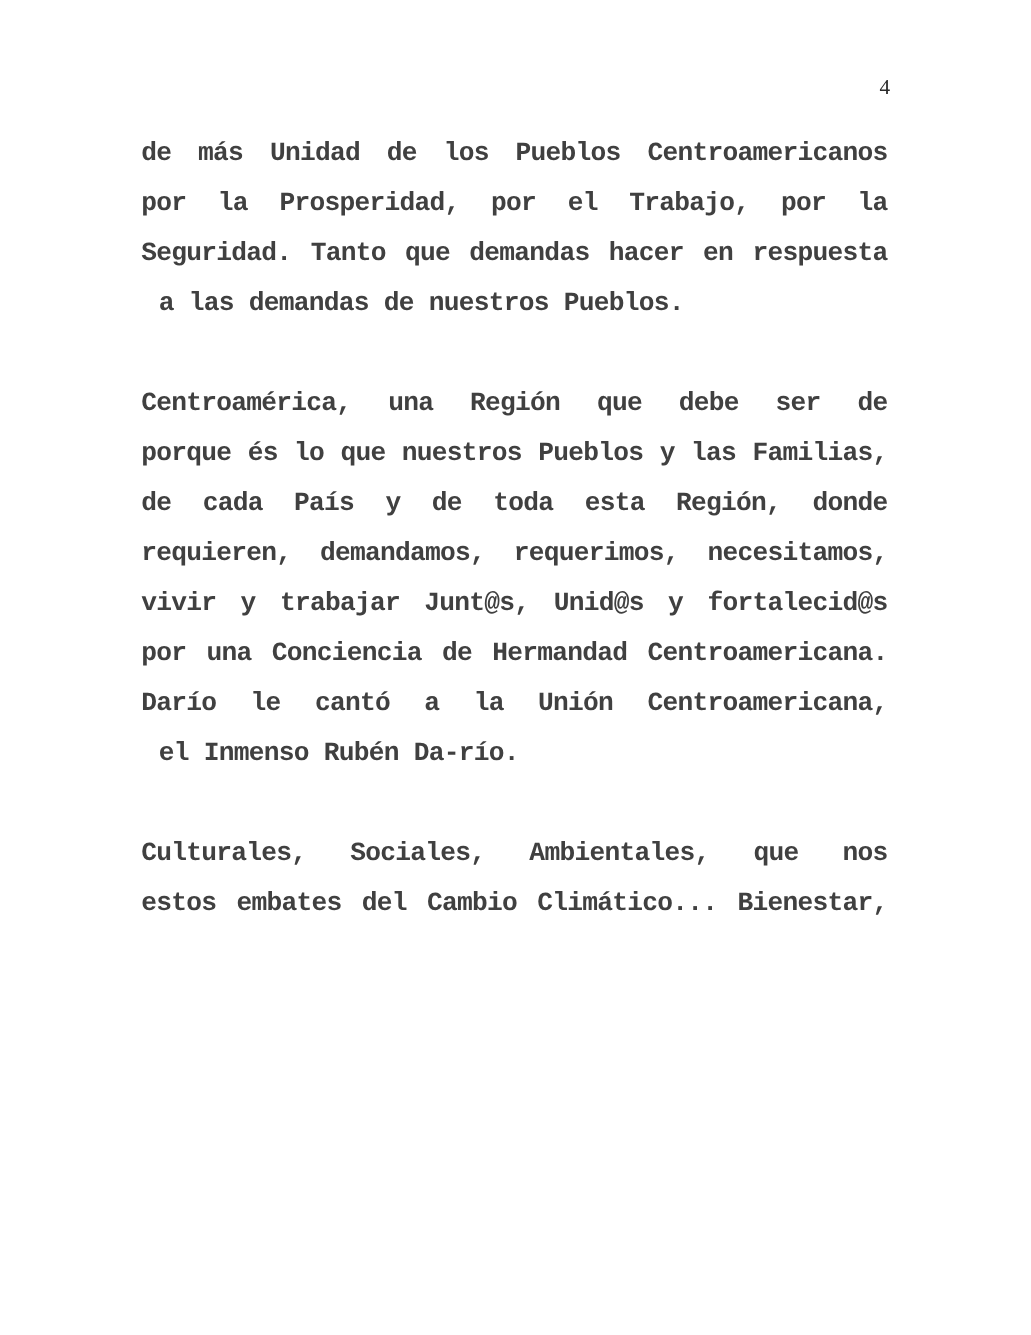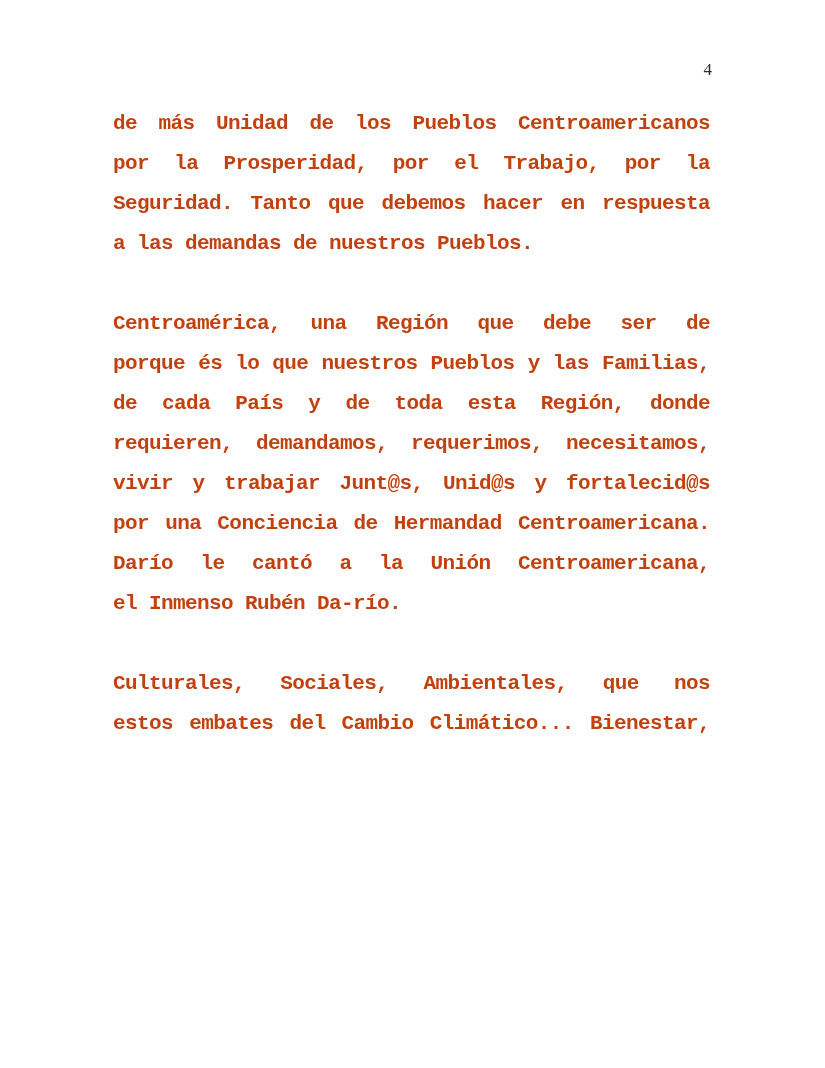--- a/index.html
+++ b/index.html
@@ -33,42 +33,43 @@
   }
   .paragraph {
     margin: 0 0 40px 0;
   }
   .line {
     font-family: "Liberation Mono", "DejaVu Sans Mono", monospace;
     font-weight: bold;
     font-size: 21px;
     letter-spacing: -0.6px;
     line-height: 40px;
-    color: #c2410c;
+    color: #404040;
     text-align: justify;
     text-align-last: justify;
     white-space: normal;
   }
   .line.last-line {
     text-align-last: left;
+    margin-left: 14px;
   }
 </style>
 </head>
 <body>
 
 <div class="page">
 
   <div class="page-number">4</div>
 
   <div class="content">
 
     <div class="paragraph">
       <div class="line">de más Unidad de los Pueblos Centroamericanos</div>
       <div class="line">por la Prosperidad, por el Trabajo, por la</div>
-      <div class="line">Seguridad. Tanto que debemos hacer en respuesta</div>
+      <div class="line">Seguridad. Tanto que demandas hacer en respuesta</div>
       <div class="line last-line">a las demandas de nuestros Pueblos.</div>
     </div>
 
     <div class="paragraph">
       <div class="line">Centroamérica, una Región que debe ser de</div>
       <div class="line">porque és lo que nuestros Pueblos y las Familias,</div>
       <div class="line">de cada País y de toda esta Región, donde</div>
       <div class="line">requieren, demandamos, requerimos, necesitamos,</div>
       <div class="line">vivir y trabajar Junt@s, Unid@s y fortalecid@s</div>
       <div class="line">por una Conciencia de Hermandad Centroamericana.</div>

